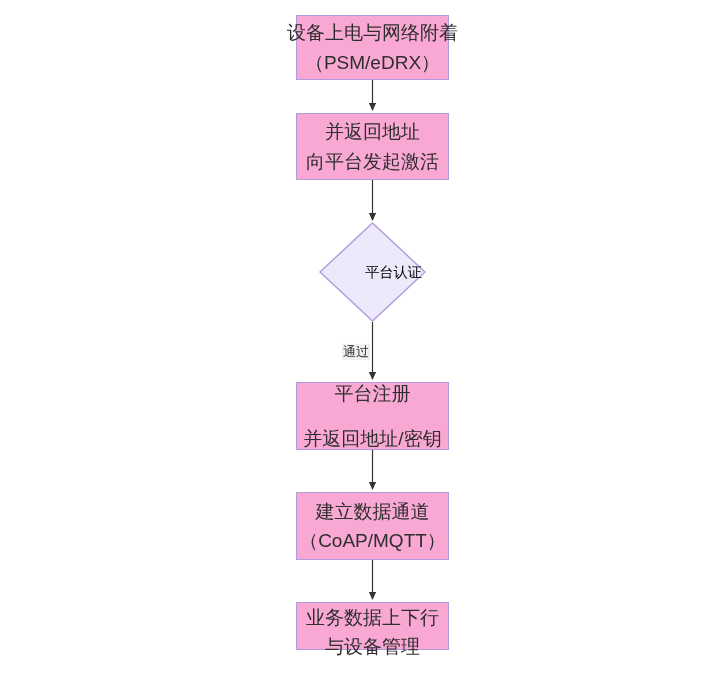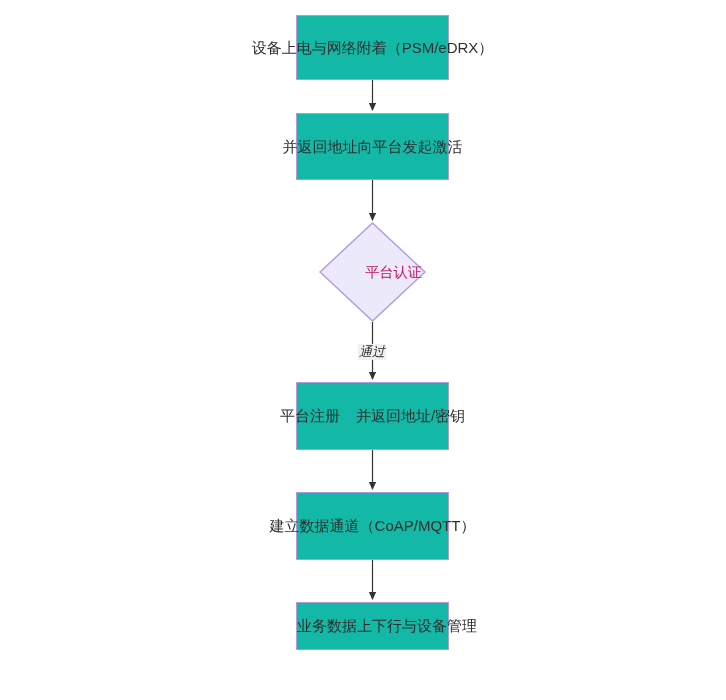--- a/index.html
+++ b/index.html
@@ -22,28 +22,28 @@
     position: absolute;
     left: 0;
     top: 0;
     width: 726px;
     height: 700px;
     pointer-events: none;
   }
   .node {
     position: absolute;
     box-sizing: border-box;
-    background: #14b8a6;
+    background: #f9a8d4;
     border: 1.3px solid #b29adf;
     color: #2e2e2e;
-    font-size: 15px;
+    font-size: 19px;
     line-height: 1.55;
     text-align: center;
     display: flex;
-    flex-direction: row;
+    flex-direction: column;
     align-items: center;
     justify-content: center;
     white-space: nowrap;
   }
   .node .line {
     display: block;
   }
   .decision-wrap {
     position: absolute;
     display: flex;
@@ -54,21 +54,21 @@
     position: absolute;
     left: 0;
     top: 0;
     width: 100%;
     height: 100%;
   }
   .decision-label {
     position: relative;
     z-index: 2;
     font-size: 14.2px;
-    color: #be185d;
+    color: #000000;
     text-align: center;
     white-space: nowrap;
     margin-left: 42px;
   }
   .edge-label {
     position: absolute;
     font-size: 13px;
     color: #2e2e2e;
     background: #f0f0f0;
     padding: 0 1px;
@@ -105,21 +105,21 @@
     <span class="line">向平台发起激活</span>
   </div>
 
   <div class="decision-wrap" style="left:319px; top:222px; width:107px; height:100px;">
     <svg class="decision-shape" viewBox="0 0 107 100" preserveAspectRatio="none">
       <polygon points="53.5,1 106,50 53.5,99 1,50" fill="#ece9fb" stroke="#b29adf" stroke-width="1.4"></polygon>
     </svg>
     <span class="decision-label">平台认证</span>
   </div>
 
-  <div class="edge-label" style="left:372px; top:352px;font-style:italic;">通过</div>
+  <div class="edge-label" style="left:356px; top:352px;">通过</div>
 
   <div class="node" style="left:296px; top:382px; width:153px; height:68px;gap:16px;">
     <span class="line">平台注册</span>
     <span class="line">并返回地址/密钥</span>
   </div>
 
   <div class="node" style="left:296px; top:492px; width:153px; height:68px;">
     <span class="line">建立数据通道</span>
     <span class="line">（CoAP/MQTT）</span>
   </div>

